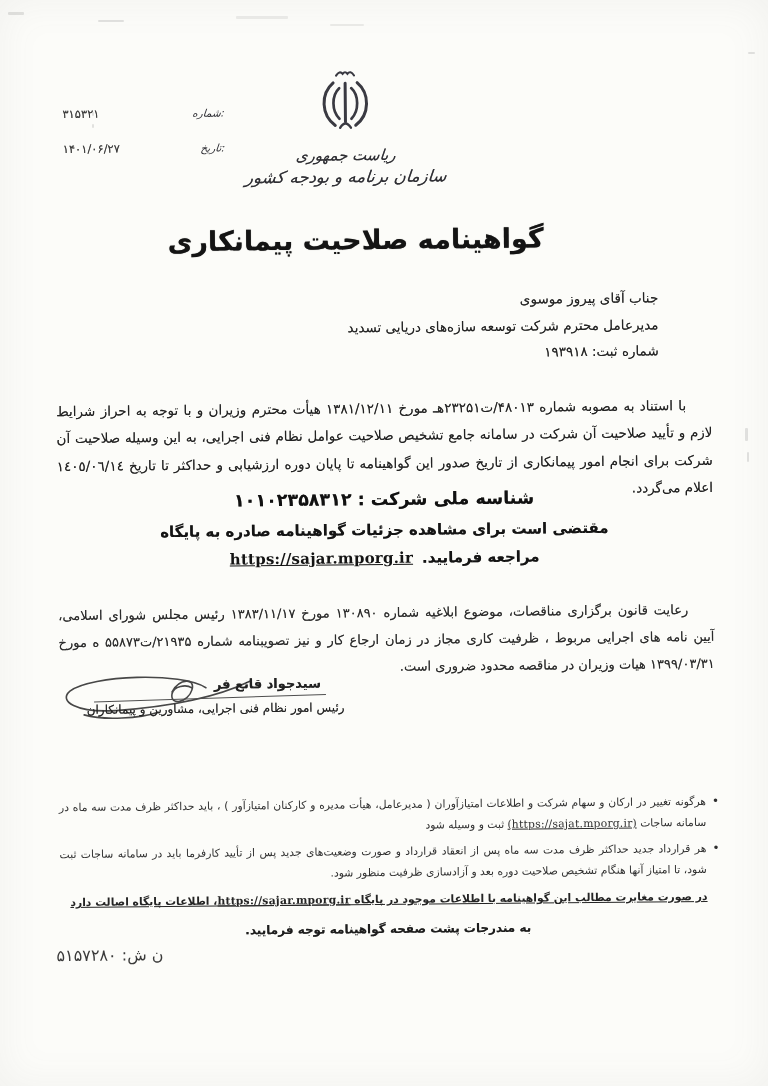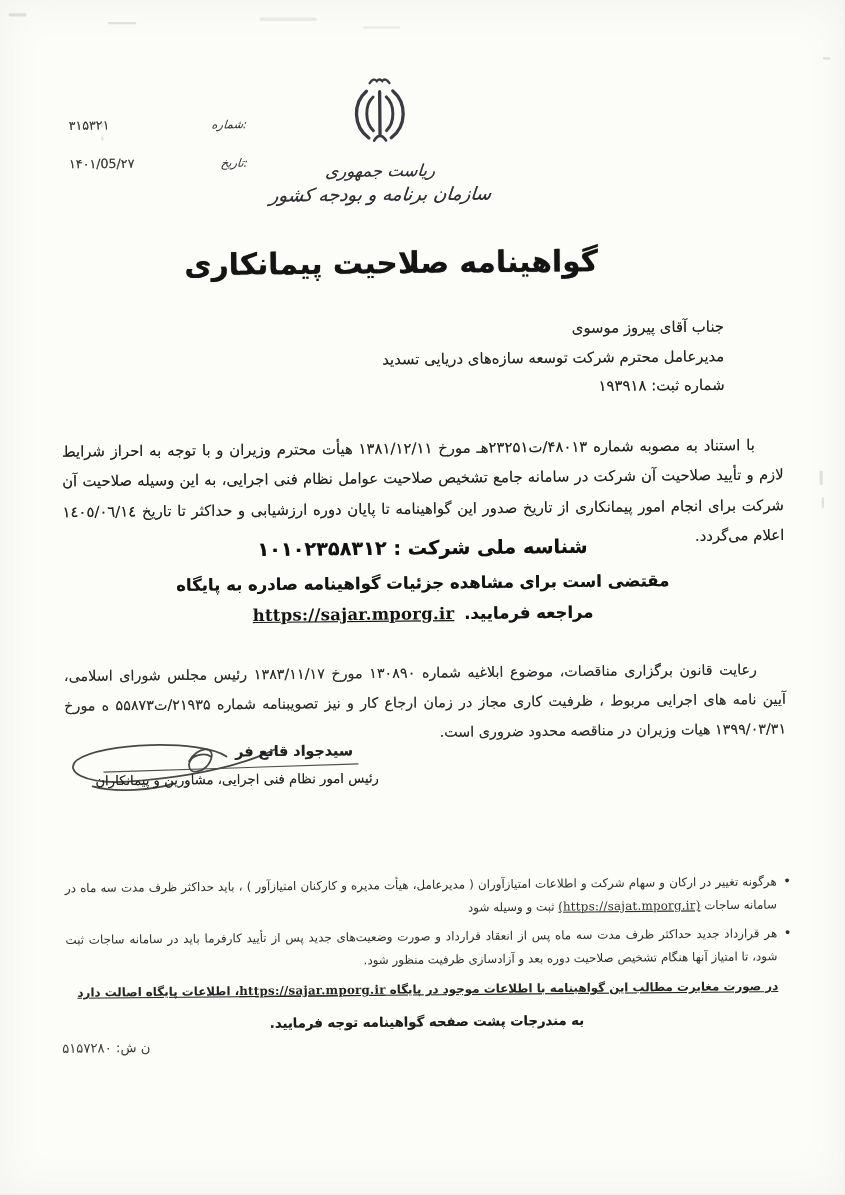--- a/index.html
+++ b/index.html
@@ -73,21 +73,21 @@
   .fn::before{content:"\2022";position:absolute;right:0;top:0;font-size:12px;}
   .fn .url{font-size:10.8px;}
   .mismatch{
     position:absolute;top:893px;left:60px;width:650px;text-align:center;direction:rtl;
     font-size:10.8px;font-weight:600;color:#242424;
   }
   .mismatch .inner{text-decoration:underline;}
   .mismatch .url{font-size:10.8px;}
   .back-note{position:absolute;top:922px;left:199px;width:370px;text-align:center;direction:rtl;
     font-size:12px;font-weight:bold;color:#1d1d1d;}
-  .print-code{position:absolute;top:943px;left:52px;direction:rtl;font-size:12px;color:#3a3a3a;letter-spacing:.5px;}
+  .print-code{position:absolute;top:943px;left:52px;direction:rtl;font-size:16px;color:#3a3a3a;letter-spacing:.5px;}
 
   
   .art{position:absolute;background:#5a5a58;opacity:.16;border-radius:1px;}
 </style>
 </head>
 <body>
 
 <div class="sheet">
 
   <div class="art" style="top:12px;left:8px;width:16px;height:3px;"></div>
@@ -101,21 +101,21 @@
   <div class="art" style="top:124px;left:92px;width:2px;height:4px;"></div>
 
   <div class="content">
 
     <div class="refs">
       <div class="ref-row">
         <span class="ref-value fuzz">۳۱۵۳۲۱</span>
         <span class="ref-label calli">شماره:</span>
       </div>
       <div class="ref-row">
-        <span class="ref-value fuzz">۱۴۰۱/05/۲۷</span>
+        <span class="ref-value fuzz">۱۴۰۱/۰۶/۲۷</span>
         <span class="ref-label calli">تاریخ:</span>
       </div>
     </div>
 
     <div class="org">
       <svg class="emblem" width="60" height="76" viewBox="0 0 100 118" aria-hidden="true">
         <g fill="none" stroke="#3a3a42" stroke-linecap="round">
           <path d="M35 11 Q41 2 46 8 Q50 3 54 8 Q59 2 65 11" stroke-width="3.5"></path>
           <path d="M50 24 L50 88" stroke-width="5"></path>
           <path d="M41 98 Q50 84 59 98" stroke-width="4"></path>

